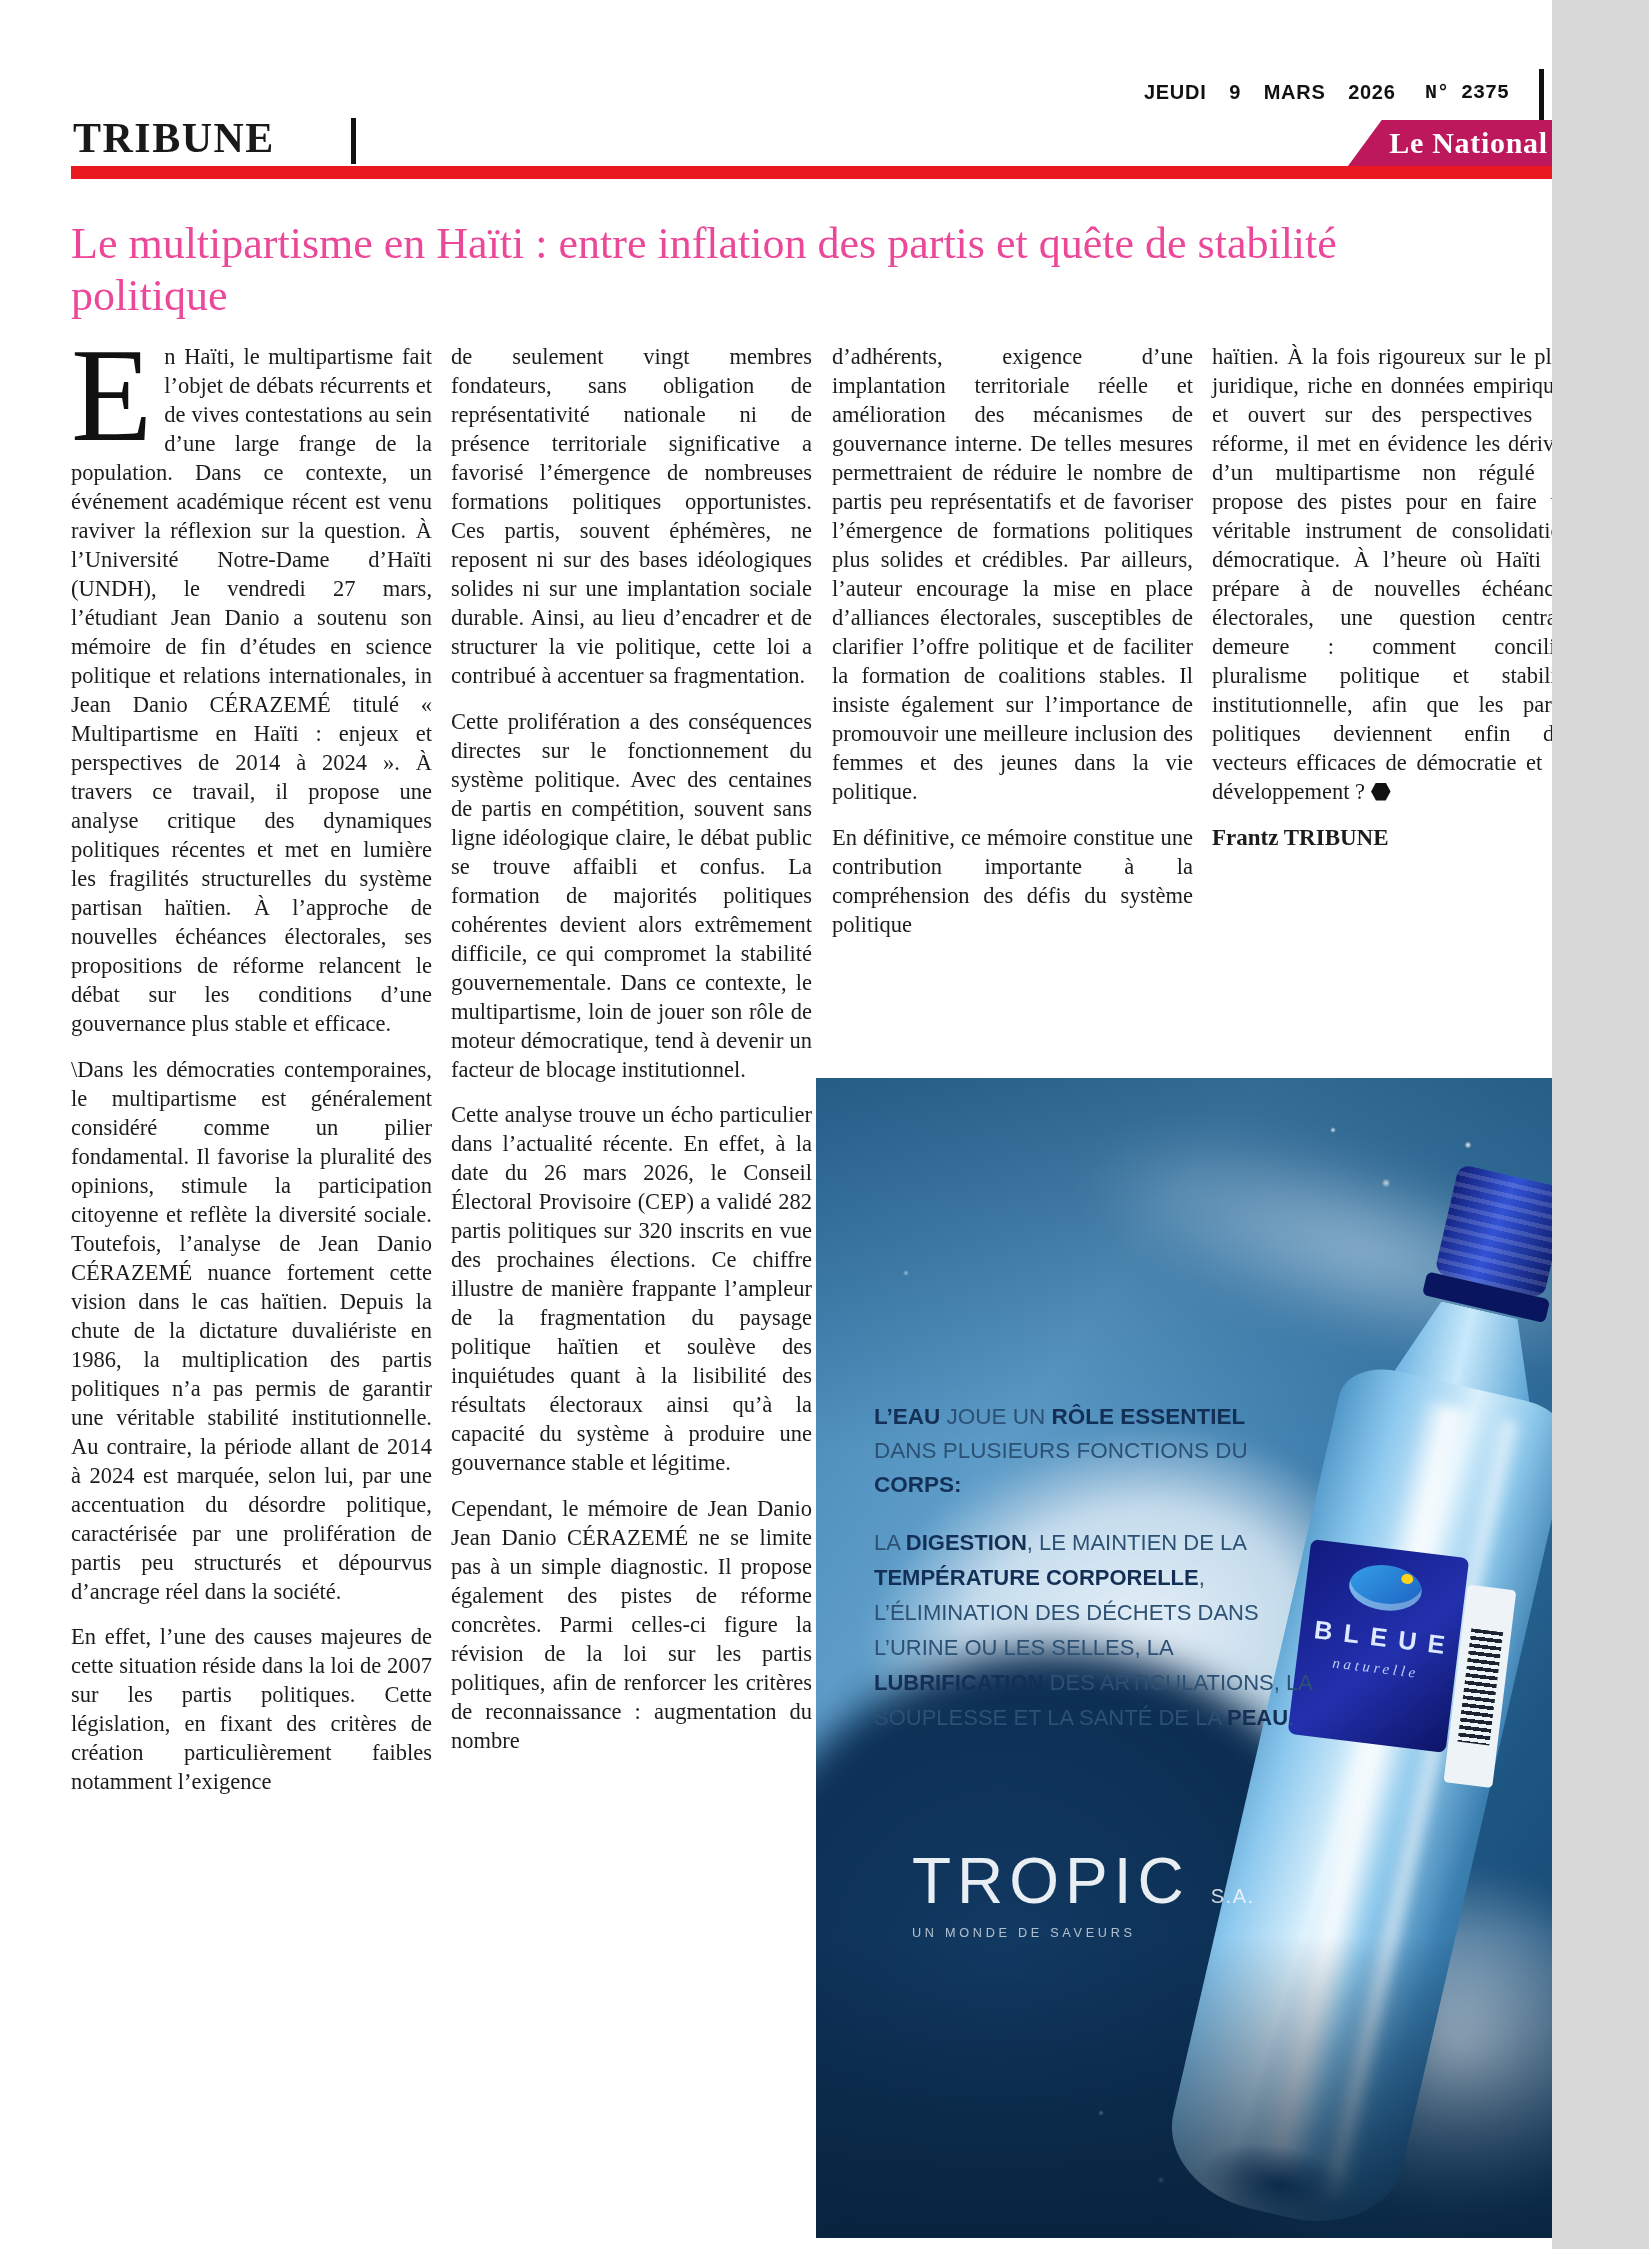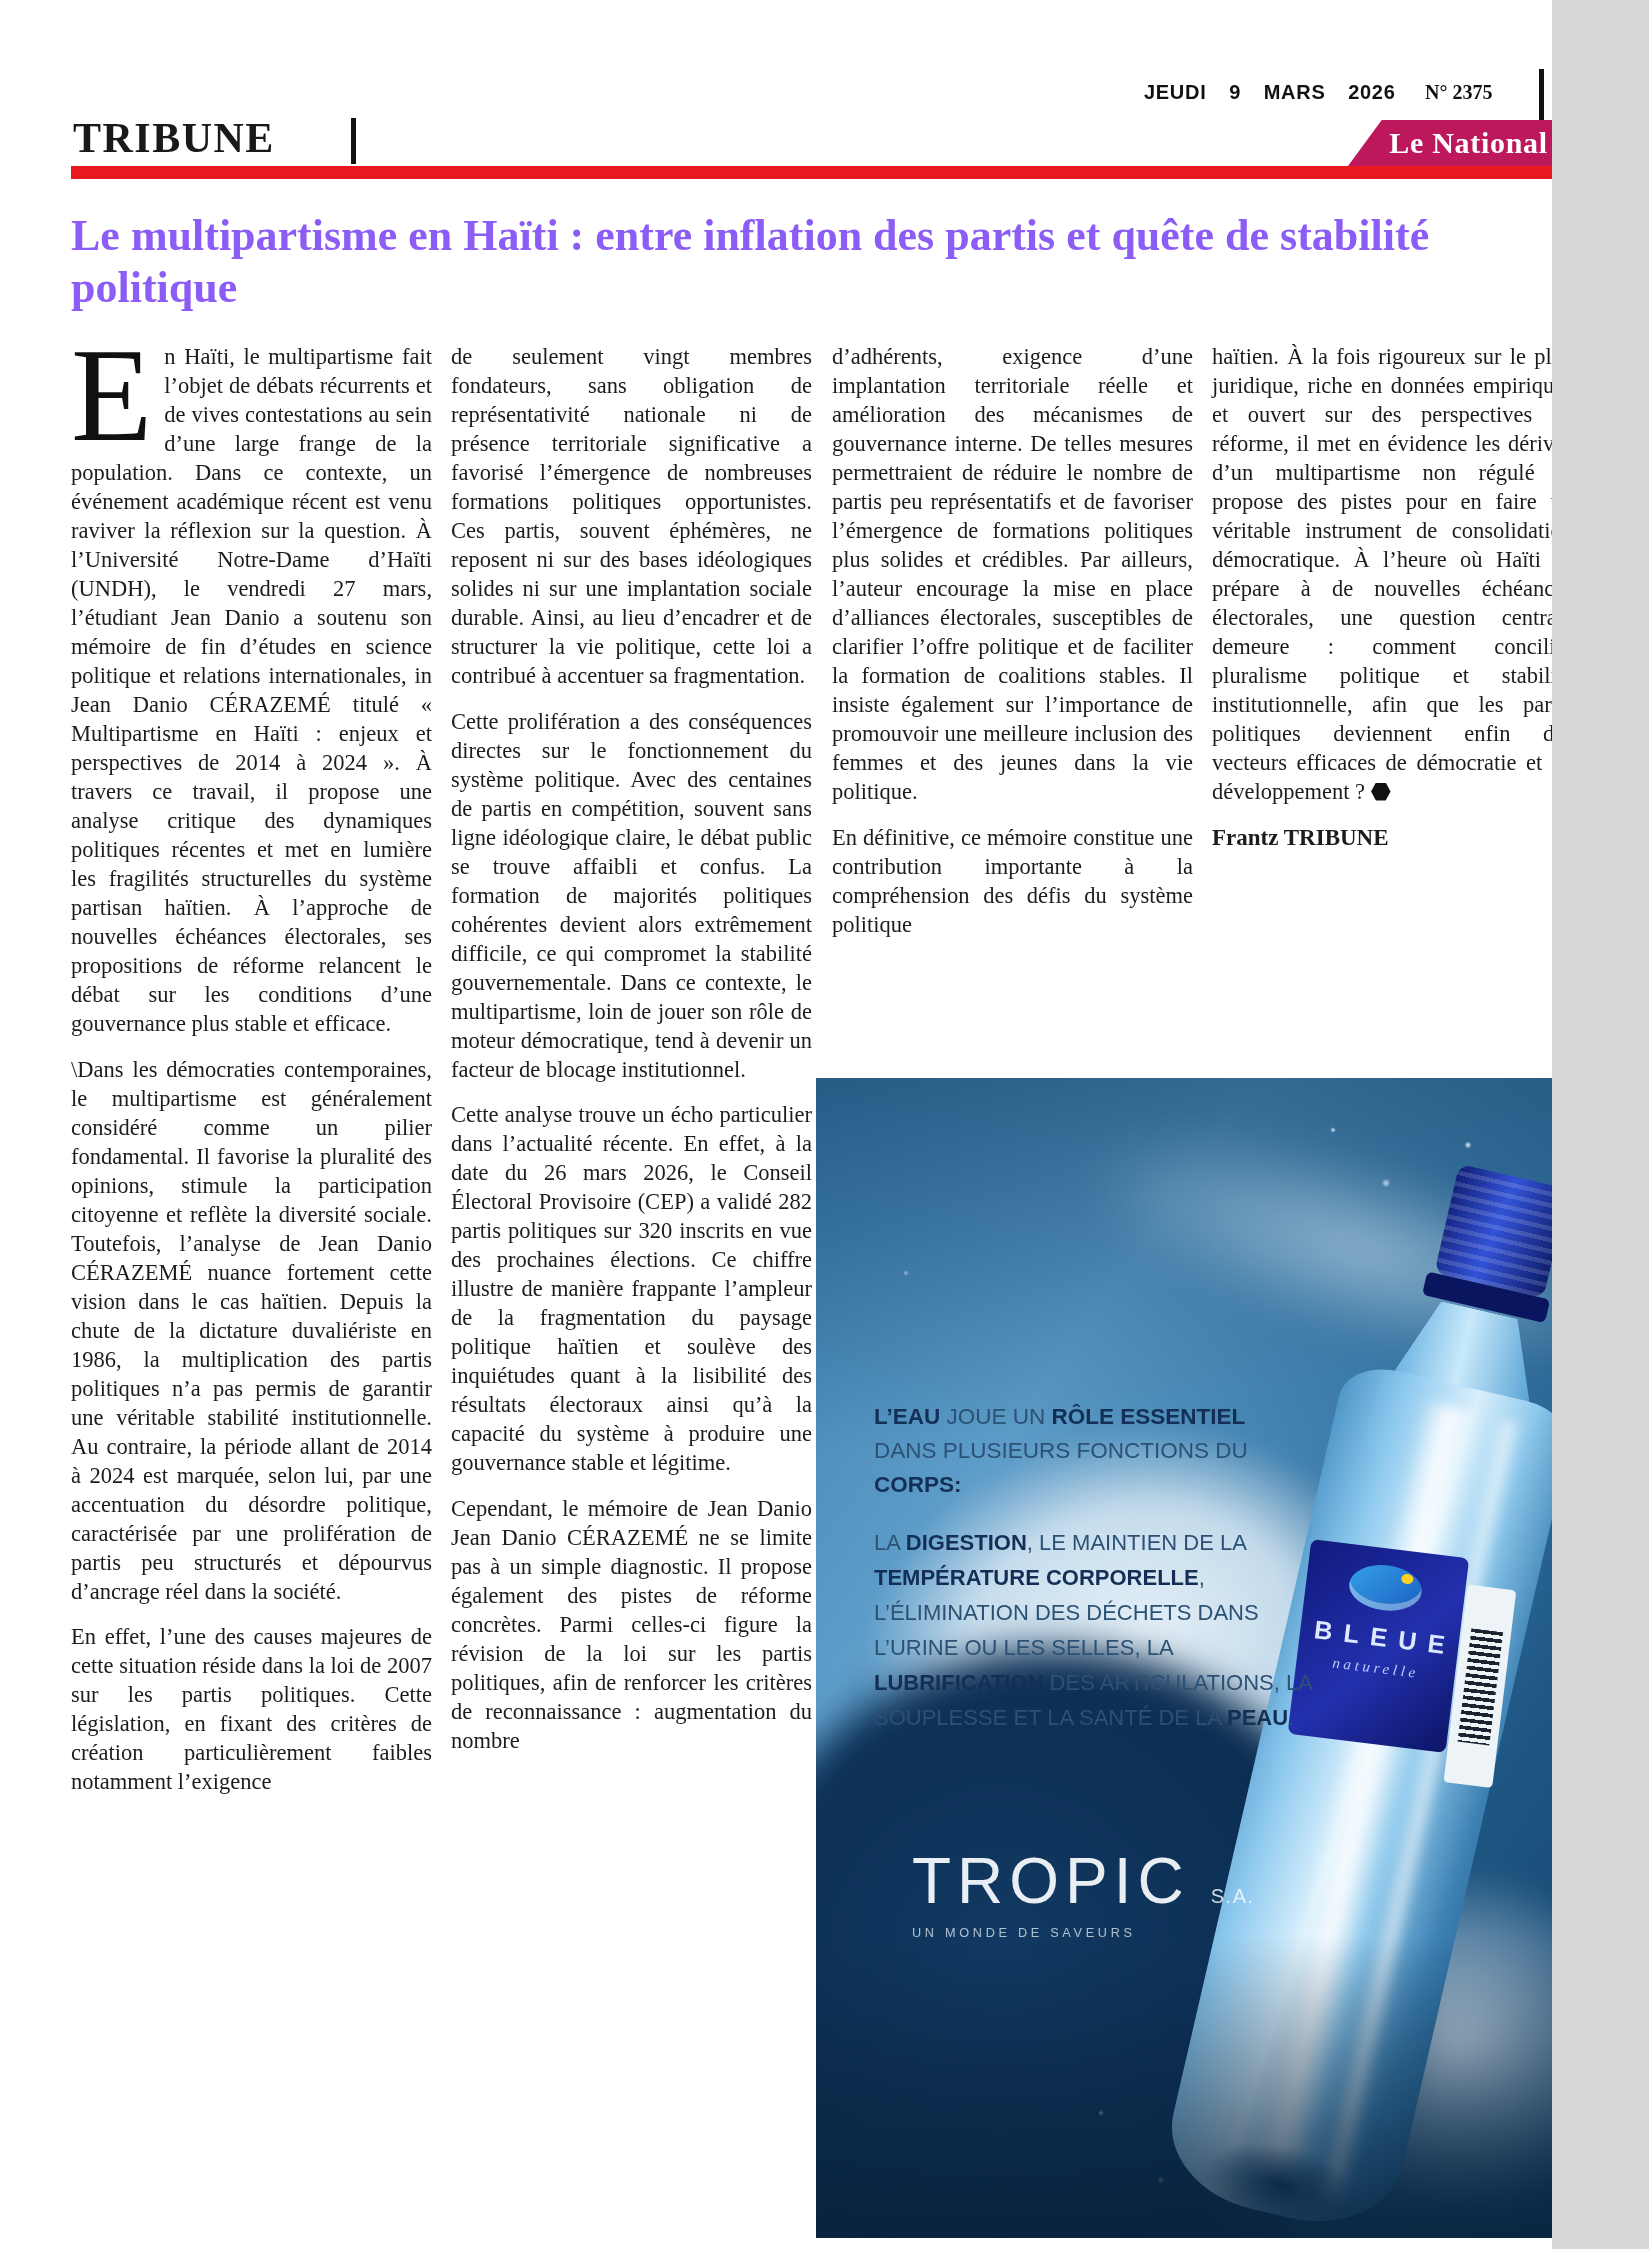--- a/index.html
+++ b/index.html
@@ -1,36 +1,36 @@
 <!DOCTYPE html>
 <html style="font-size:12px"><head>
 <meta charset="utf-8">
 <style>
   html,body{margin:0;padding:0;background:#d8d8d8;}
   .page{position:relative;width:1552px;height:2250px;background:#ffffff;overflow:hidden;
         font-family:"Liberation Serif",serif;color:#1a1a1a;}
   
   .dateline{position:absolute;left:1144px;top:81px;font-family:"Liberation Sans",sans-serif;
             font-weight:bold;font-size:20px;letter-spacing:0.7px;word-spacing:16.5px;color:#111;}
-  .issue{position:absolute;left:1425px;top:81px;font-family:Liberation Serif, serif;
+  .issue{position:absolute;left:1425px;top:81px;font-family:Liberation Mono, monospace;
          font-weight:bold;font-size:20px;color:#111;}
   .pagebar{position:absolute;left:1539px;top:69px;width:5.2px;height:55px;background:#111;}
   .pagenum{position:absolute;left:1551px;top:64px;font-family:"Liberation Sans",sans-serif;
            font-weight:bold;font-size:45px;color:#111;}
   .section{position:absolute;left:73px;top:114px;font-size:42px;font-weight:bold;
            letter-spacing:1.5px;color:#191919;}
   .section-sep{position:absolute;left:351px;top:118px;width:4.5px;height:46px;background:#111;}
   .redrule{position:absolute;left:71px;top:166px;width:1519px;height:12.7px;background:#e9191f;}
   .brandband{position:absolute;left:1348px;top:120px;width:241px;height:46px;background:#be185d;
              clip-path:polygon(14% 0,100% 0,100% 100%,0 100%);
              display:flex;align-items:center;justify-content:center;}
   .brandband span{color:#fff;font-weight:bold;font-size:30px;letter-spacing:0.7px;}
   
-  .headline{position:absolute;left:71px;top:181px;width:1410px;font-size:44px;line-height:52px;
-            font-weight:bold;color:#8b5cf6;}
+  .headline{position:absolute;left:71px;top:189px;width:1410px;font-size:44px;line-height:52px;
+            font-weight:normal;color:#ec4899;}
   
   .col{position:absolute;top:342px;width:361px;font-size:22.5px;line-height:29px;
        text-align:justify;color:#1c1c1c;}
   .col p{margin:0 0 16.5px 0;}
   .c1{left:71px;height:1860px;}
   .c2{left:451px;height:1905px;}
   .c3{left:832px;height:742px;}
   .c4{left:1212px;height:742px;}
   .dropcap{float:left;font-size:133px;line-height:96px;height:96px;padding:4.5px 12px 0 0;
            font-weight:normal;color:#111;}

